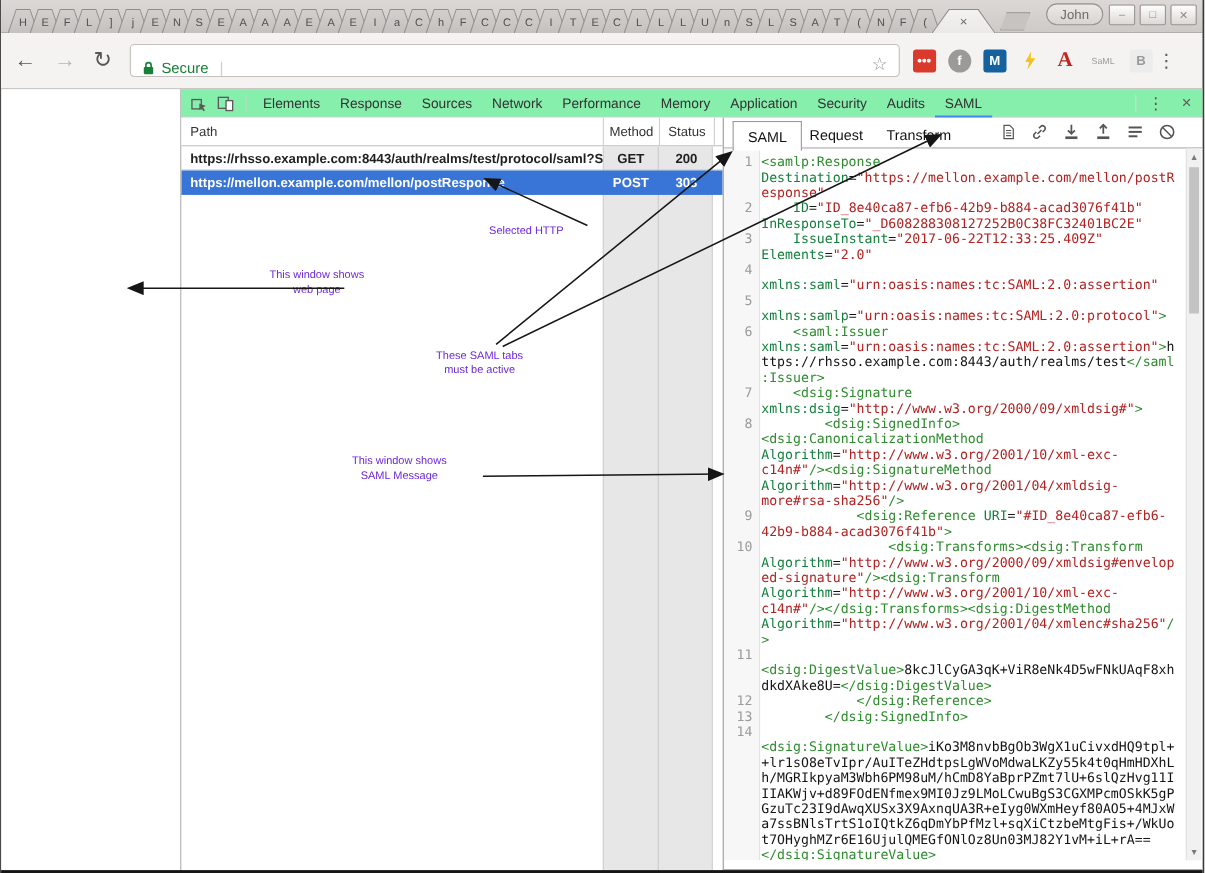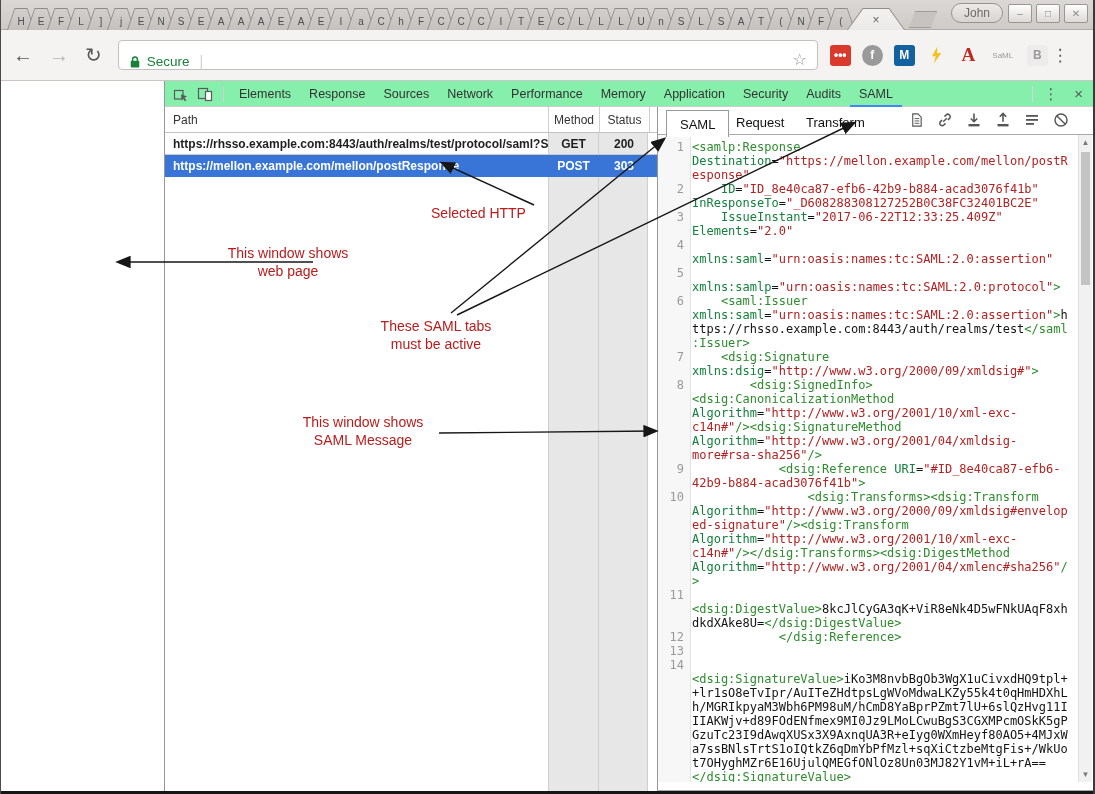--- a/index.html
+++ b/index.html
@@ -106,21 +106,21 @@
   .xt{color:#2e8b2e}.xa{color:#15803d}.xs{color:#b22222}
 
   
   #xscroll{position:absolute;right:1px;top:28px;bottom:8px;width:14px;background:#f1f1f1;border-left:1px solid #e0e0e0;box-sizing:border-box}
   .sb-arrow{position:absolute;left:0;right:0;text-align:center;font-size:8px;color:#7a7a7a}
   #sb-up{top:3px}#sb-down{bottom:3px}
   #sb-thumb{position:absolute;left:2px;right:2px;top:17px;height:133px;background:#c3c3c3}
 
   
   #annotations{position:absolute;inset:0;z-index:50;pointer-events:none}
-  .anno{position:absolute;font-size:14px;color:#b91c1c;text-align:center;white-space:pre-line;line-height:1.3}
+  .anno{position:absolute;font-size:10px;color:#6d28d9;text-align:center;white-space:pre-line;line-height:1.3}
   #anno-svg{position:absolute;inset:0}
 </style>
 </head>
 <body>
 
 <div id="app">
 
   <div id="titlebar">
     <div id="tabstrip">
         <div class="btab">
@@ -431,20 +431,21 @@
               <div class="xml-num">11</div>
               <div class="xml-code">
 <span class="xt">&lt;dsig:DigestValue</span><span class="xt">&gt;</span>8kcJlCyGA3qK+ViR8eNk4D5wFNkUAqF8xhdkdXAke8U=<span class="xt">&lt;/dsig:DigestValue</span><span class="xt">&gt;</span></div>
             </div>
             <div class="xml-row">
               <div class="xml-num">12</div>
               <div class="xml-code">            <span class="xt">&lt;/dsig:Reference</span><span class="xt">&gt;</span></div>
             </div>
             <div class="xml-row">
               <div class="xml-num">13</div>
+              <div class="xml-code">        <span class="xt">&lt;/dsig:SignedInfo</span><span class="xt">&gt;</span></div>
             </div>
             <div class="xml-row">
               <div class="xml-num">14</div>
               <div class="xml-code">
 <span class="xt">&lt;dsig:SignatureValue</span><span class="xt">&gt;</span>iKo3M8nvbBgOb3WgX1uCivxdHQ9tpl++lr1sO8eTvIpr/AuITeZHdtpsLgWVoMdwaLKZy55k4t0qHmHDXhLh/MGRIkpyaM3Wbh6PM98uM/hCmD8YaBprPZmt7lU+6slQzHvg11IIIAKWjv+d89FOdENfmex9MI0Jz9LMoLCwuBgS3CGXMPcmOSkK5gPGzuTc23I9dAwqXUSx3X9AxnqUA3R+eIyg0WXmHeyf80AO5+4MJxWa7ssBNlsTrtS1oIQtkZ6qDmYbPfMzl+sqXiCtzbeMtgFis+/WkUot7OHyghMZr6E16UjulQMEGfONlOz8Un03MJ82Y1vM+iL+rA==<span class="xt">&lt;/dsig:SignatureValue</span><span class="xt">&gt;</span></div>
             </div>
           </div>
       </div>
       <div id="xscroll">
         <div class="sb-arrow" id="sb-up">▲</div>

